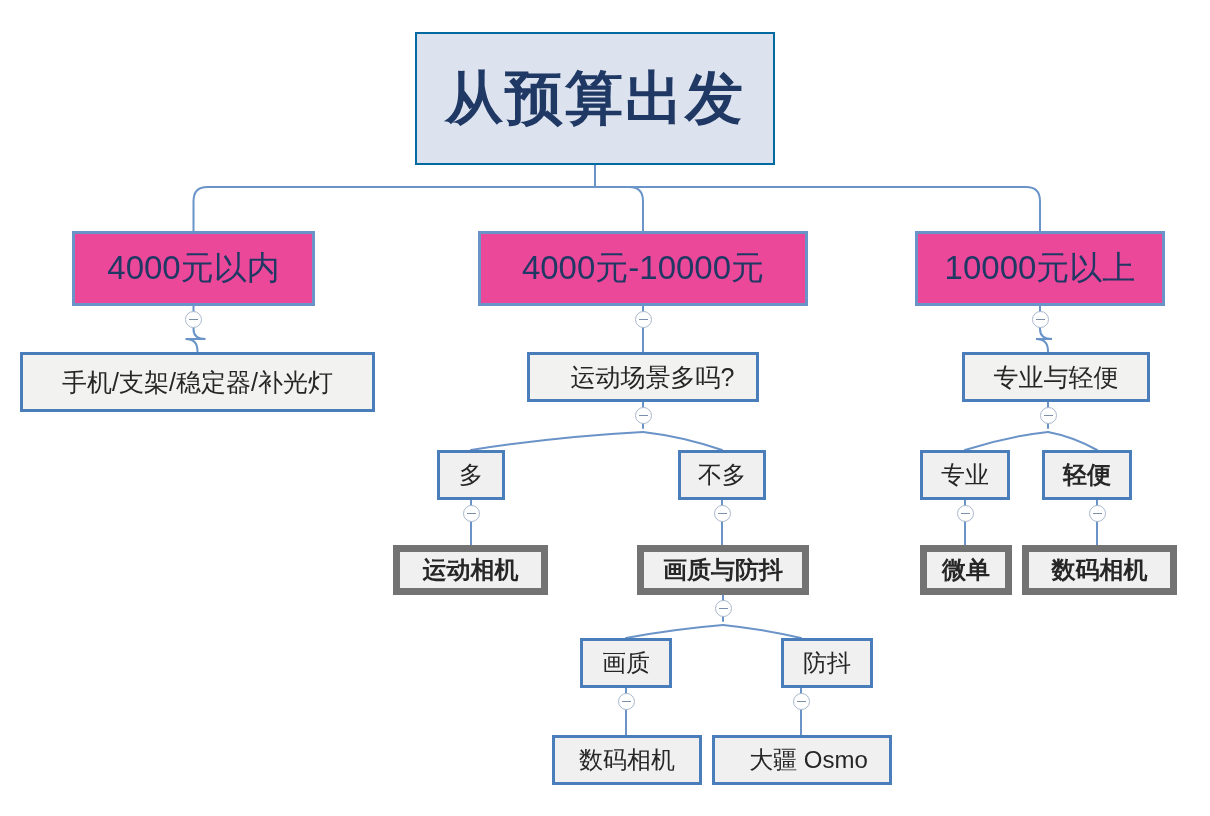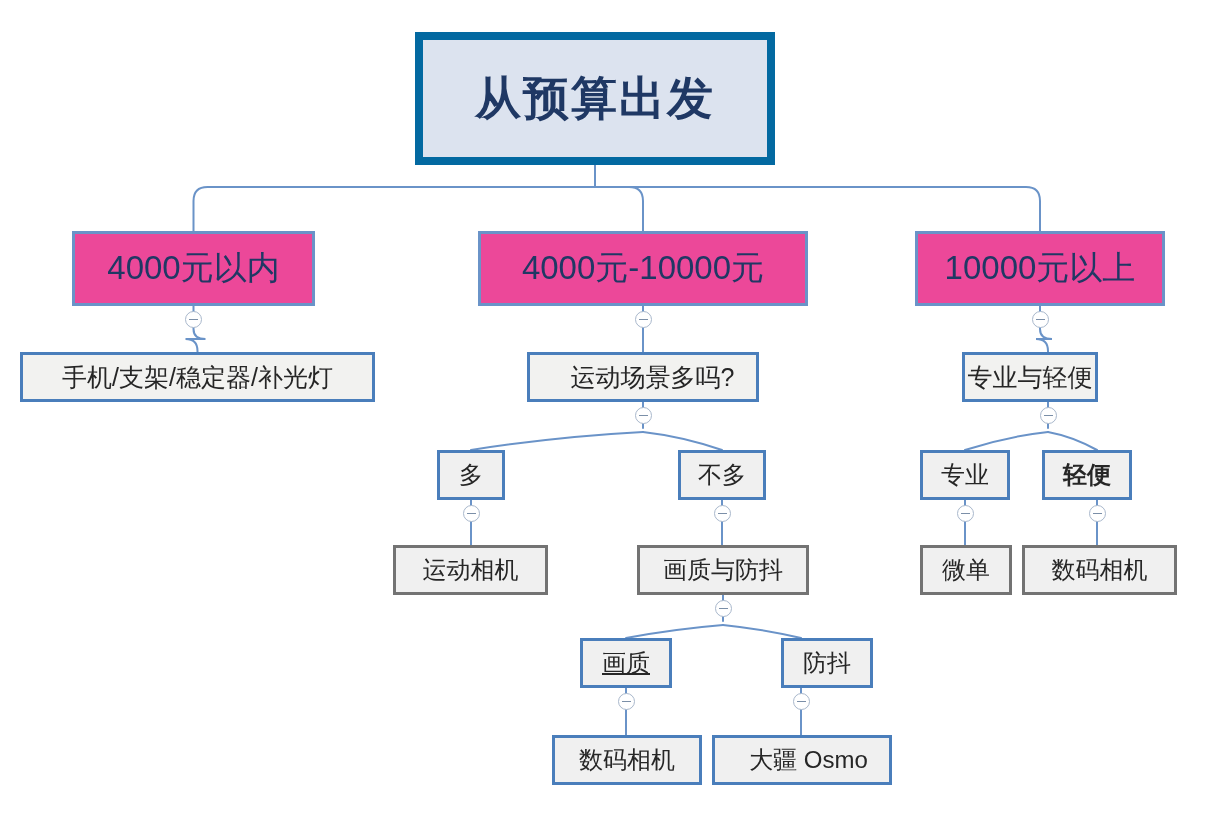--- a/index.html
+++ b/index.html
@@ -35,24 +35,24 @@
     text-align: center;
     line-height: 1.05;
     white-space: nowrap;
     color: #262626;
     background: #f0f0f0;
     border: 3px solid #4a7ebb;
     z-index: 3;
   }
   .node.root {
     background: #dce3ef;
-    border: 8px solid #0369a1;
+    border: 2px solid #0369a1;
     color: #1f3864;
     font-weight: bold;
-    font-size: 46px;
+    font-size: 58px;
     letter-spacing: 2px;
   }
   .node.level1 {
     background: #ec4899;
     border: 3px solid #6a93c8;
     color: #203864;
     font-size: 33px;
     letter-spacing: 0px;
   }
   .node.level2 {
@@ -62,23 +62,24 @@
     font-size: 25px;
   }
   .node.level3 {
     background: #f0f0f0;
     border: 3px solid #4a7ebb;
     color: #262626;
     font-size: 24px;
   }
   .node.level4 {
     background: #f0f0f0;
-    border: 3px solid #737373;
-    color: #262626;
-    font-size: 24px;
+    border: 7px solid #737373;
+    color: #262626;
+    font-size: 24px;
+    font-weight: bold;
   }
   .node.level5 {
     background: #f0f0f0;
     border: 3px solid #4a7ebb;
     color: #262626;
     font-size: 24px;
   }
   .node.level6 {
     background: #f0f0f0;
     border: 3px solid #4a7ebb;
@@ -145,27 +146,27 @@
       </div>
       <div class="node level1" style="left: 72px; top: 231px; width: 243px; height: 75px;">
         <span class="node-label">4000元以内</span>
       </div>
       <div class="node level1" style="left: 478px; top: 231px; width: 330px; height: 75px;">
         <span class="node-label">4000元-10000元</span>
       </div>
       <div class="node level1" style="left: 915px; top: 231px; width: 250px; height: 75px;">
         <span class="node-label">10000元以上</span>
       </div>
-      <div class="node level2" style="left: 20px; top: 352px; width: 355px; height: 50px;">
+      <div class="node level2" style="left: 20px; top: 352px; width: 355px; height: 60px;">
         <span class="node-label">手机/支架/稳定器/补光灯</span>
       </div>
       <div class="node level2" style="left: 527px; top: 352px; width: 232px; height: 50px; padding-left: 19px;">
         <span class="node-label">运动场景多吗?</span>
       </div>
-      <div class="node level2" style="left: 962px; top: 352px; width: 136px; height: 50px;">
+      <div class="node level2" style="left: 962px; top: 352px; width: 188px; height: 50px;">
         <span class="node-label">专业与轻便</span>
       </div>
       <div class="node level3" style="left: 437px; top: 450px; width: 68px; height: 50px;">
         <span class="node-label">多</span>
       </div>
       <div class="node level3" style="left: 678px; top: 450px; width: 88px; height: 50px;">
         <span class="node-label">不多</span>
       </div>
       <div class="node level3" style="left: 920px; top: 450px; width: 90px; height: 50px;">
         <span class="node-label">专业</span>
@@ -178,21 +179,21 @@
       </div>
       <div class="node level4" style="left: 637px; top: 545px; width: 172px; height: 50px;">
         <span class="node-label">画质与防抖</span>
       </div>
       <div class="node level4" style="left: 920px; top: 545px; width: 92px; height: 50px;">
         <span class="node-label">微单</span>
       </div>
       <div class="node level4" style="left: 1022px; top: 545px; width: 155px; height: 50px;">
         <span class="node-label">数码相机</span>
       </div>
-      <div class="node level5" style="left: 580px; top: 638px; width: 92px; height: 50px; text-decoration: underline;">
+      <div class="node level5" style="left: 580px; top: 638px; width: 92px; height: 50px;">
         <span class="node-label">画质</span>
       </div>
       <div class="node level5" style="left: 781px; top: 638px; width: 92px; height: 50px;">
         <span class="node-label">防抖</span>
       </div>
       <div class="node level6" style="left: 552px; top: 735px; width: 150px; height: 50px;">
         <span class="node-label">数码相机</span>
       </div>
       <div class="node level6" style="left: 712px; top: 735px; width: 180px; height: 50px; padding-left: 13px;">
         <span class="node-label">大疆 Osmo</span>

